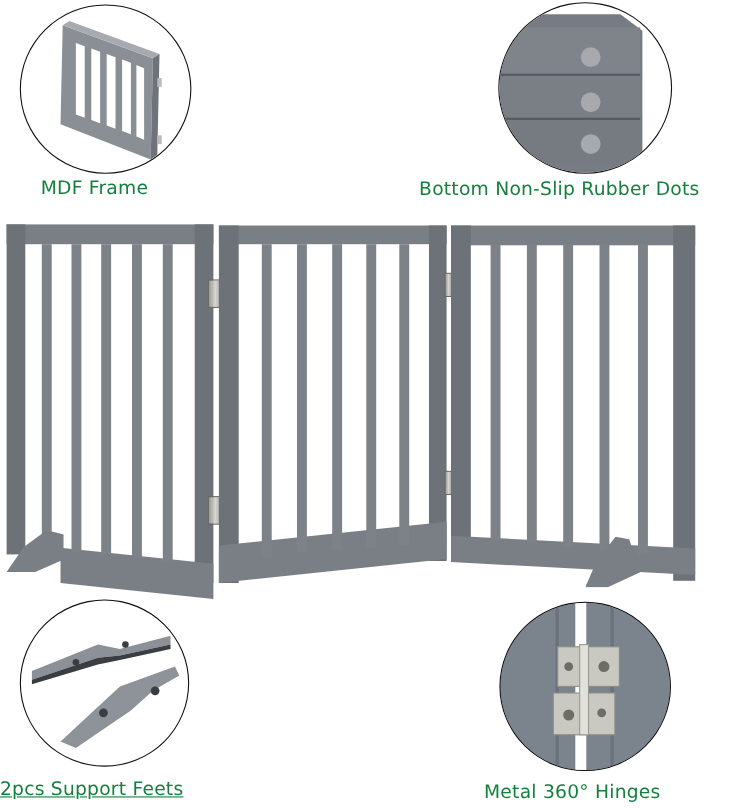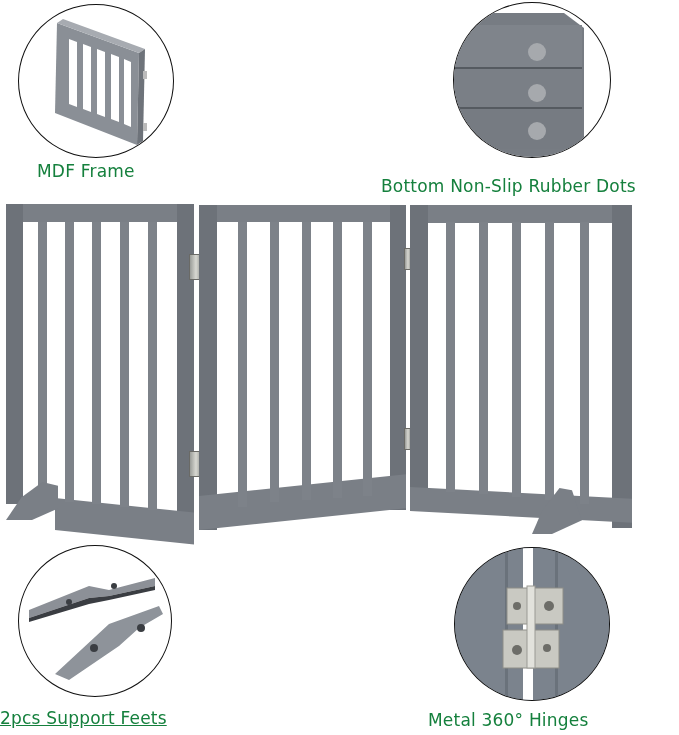--- a/index.html
+++ b/index.html
@@ -44,21 +44,21 @@
       <rect x="0" y="22" width="128" height="42" fill="#7f848b"></rect>
       <rect x="0" y="66" width="128" height="38" fill="#7a7f86"></rect>
       <rect x="0" y="106" width="128" height="40" fill="#767b82"></rect>
       <rect x="0" y="64" width="128" height="2" fill="#555a60"></rect>
       <rect x="0" y="104" width="128" height="2" fill="#555a60"></rect>
       <circle cx="83" cy="49" r="9" fill="#a6a9ad"></circle>
       <circle cx="83" cy="90" r="9" fill="#a6a9ad"></circle>
       <circle cx="83" cy="128" r="9" fill="#a6a9ad"></circle>
     </svg>
   </div>
-  <div class="caption" style="left:381px;top:176px;">Bottom Non-Slip Rubber Dots</div>
+  <div class="caption" style="left:381px;top:162px;">Bottom Non-Slip Rubber Dots</div>
 </div>
 
 <div class="gate" style="left:0;top:0;width:679px;height:540px;">
 
   <div class="rail" style="left:6px;top:204px;width:188px;height:18px;"></div>
   <div class="bar dark" style="left:6px;top:204px;width:17px;height:300px;"></div>
   <div class="bar dark" style="left:177px;top:204px;width:17px;height:326px;"></div>
   <div class="rail" style="left:55px;top:498px;width:139px;height:32px;transform:skewY(6deg);transform-origin:left;"></div>
   <div class="bar" style="left:38px;top:222px;width:9px;height:278px;"></div>
   <div class="bar" style="left:65px;top:222px;width:9px;height:280px;"></div>
@@ -119,14 +119,14 @@
       <rect x="100" y="0" width="3" height="154" fill="#6a727b"></rect>
       <rect x="52" y="40" width="56" height="36" fill="#c9c9c2" stroke="#8e8e88"></rect>
       <rect x="48" y="82" width="56" height="38" fill="#c9c9c2" stroke="#8e8e88"></rect>
       <rect x="72" y="38" width="8" height="82" fill="#e2e2dc" stroke="#9a9a94"></rect>
       <circle cx="62" cy="58" r="4" fill="#6d6d68"></circle>
       <circle cx="94" cy="58" r="5" fill="#6d6d68"></circle>
       <circle cx="62" cy="102" r="5" fill="#6d6d68"></circle>
       <circle cx="92" cy="100" r="4" fill="#6d6d68"></circle>
     </svg>
   </div>
-  <div class="caption" style="left:428px;top:710px;">Metal 360° Hinges</div>
+  <div class="caption" style="left:440px;top:710px;">Metal 360° Hinges</div>
 </div>
 
 </body></html>

